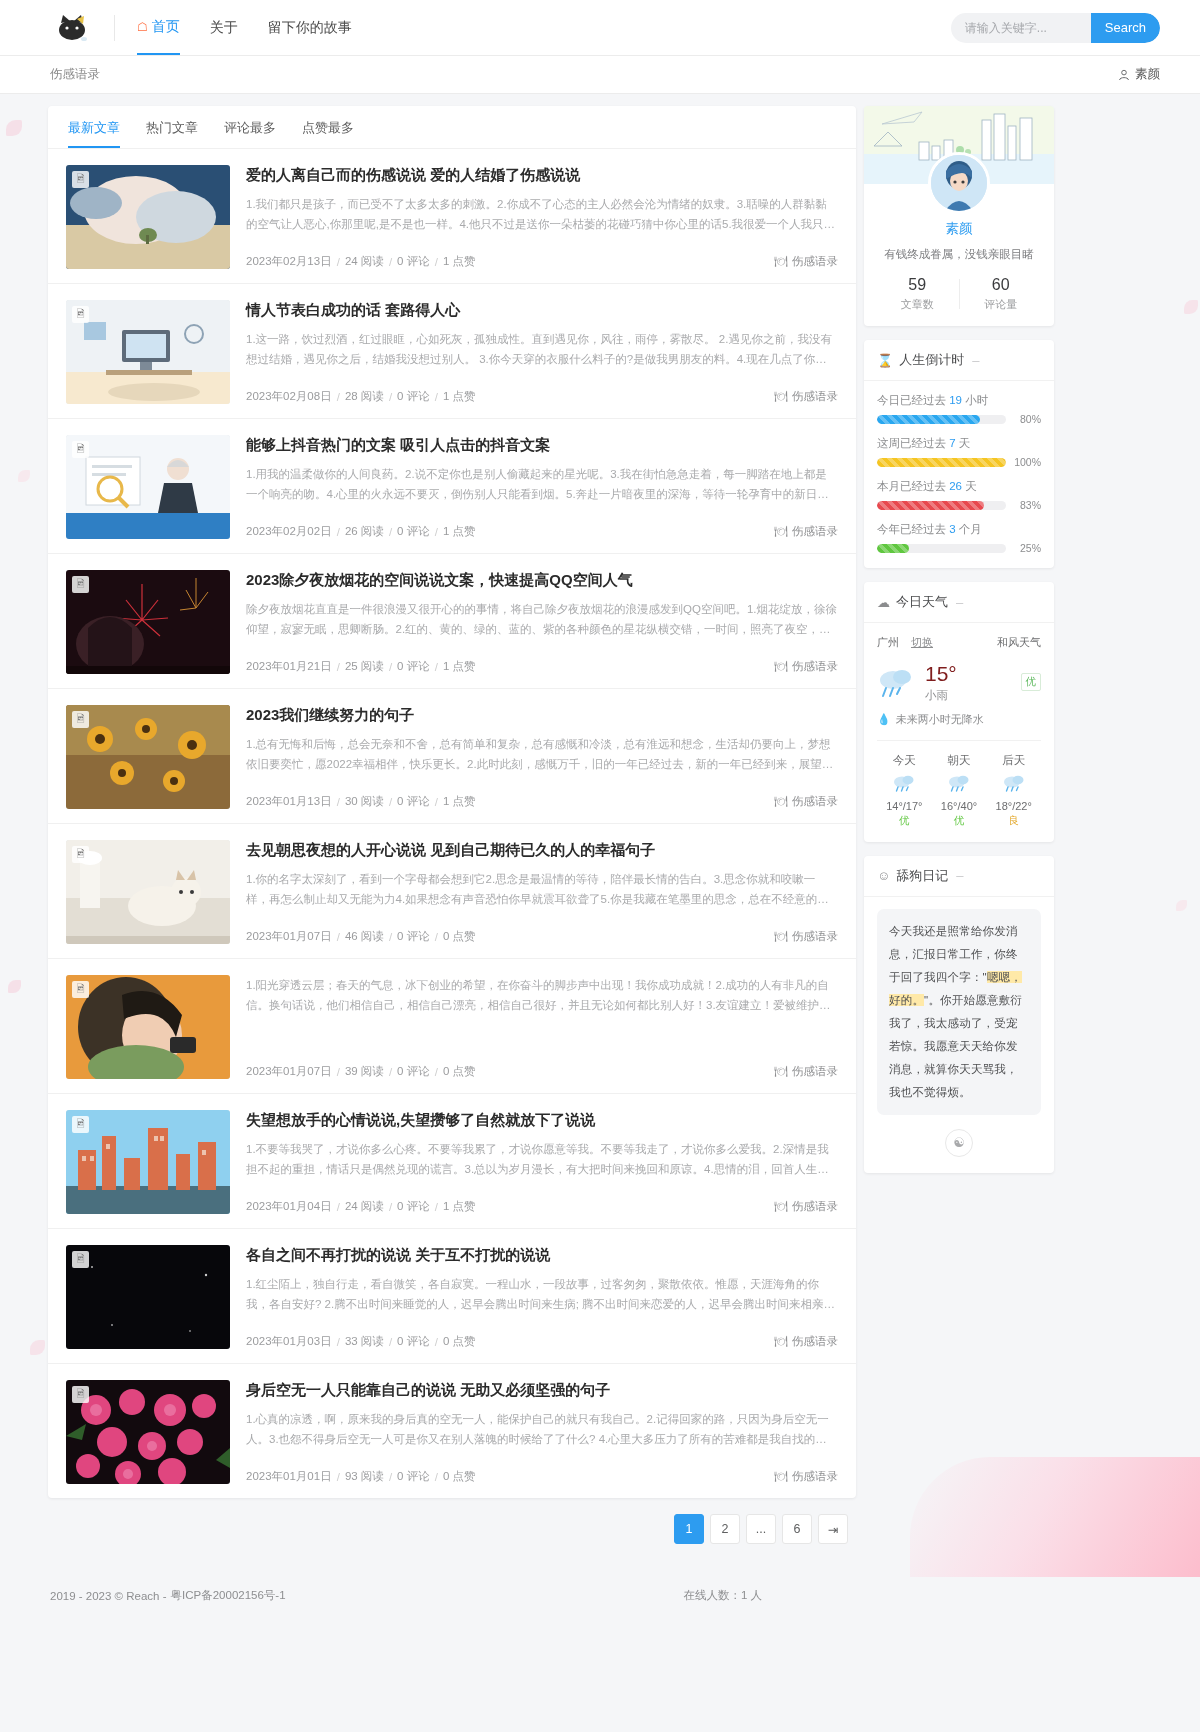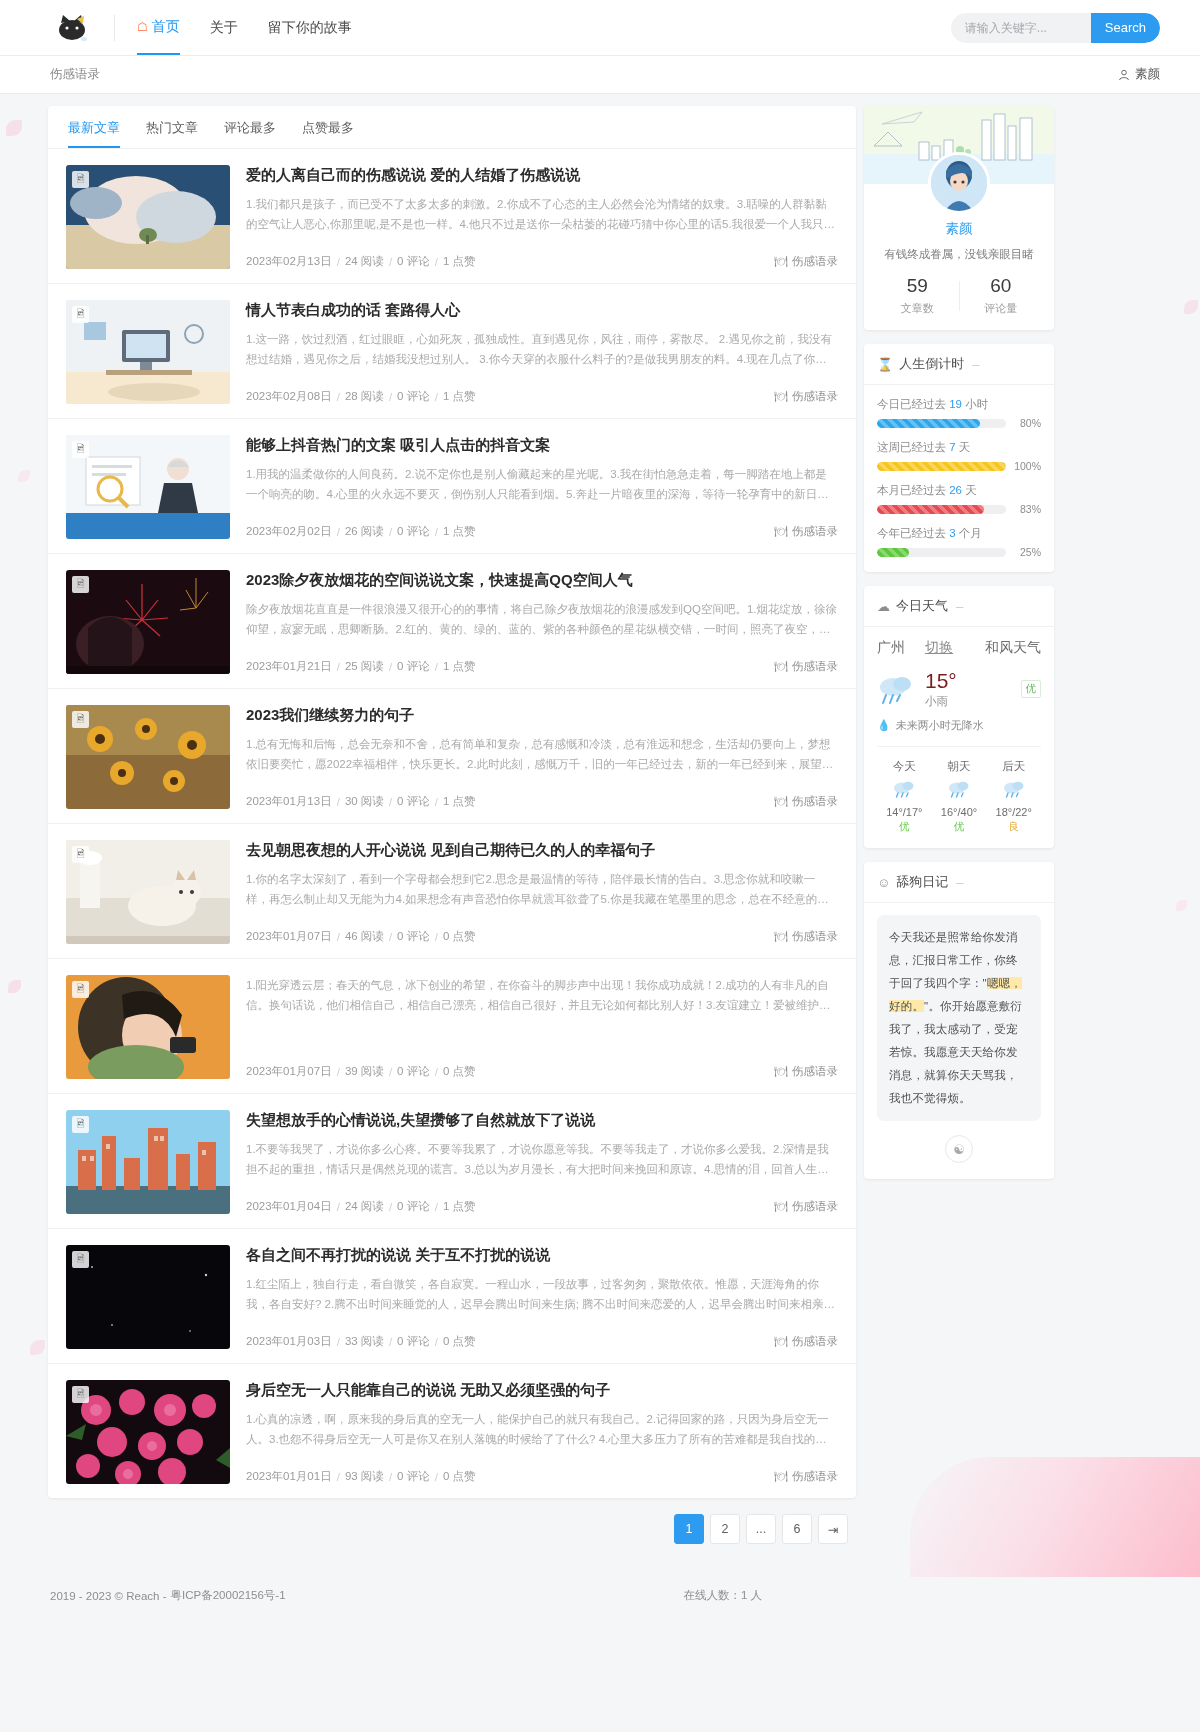--- a/index.html
+++ b/index.html
@@ -109,21 +109,21 @@
   .profile-avatar {
     position: absolute; left: 50%; transform: translateX(-50%); bottom: -30px;
     width: 62px; height: 62px; border-radius: 50%; border: 3px solid #fff; overflow: hidden;
     background: #cfe7f7;
   }
   .profile-body { padding: 36px 12px 14px; text-align: center; }
   .profile-name { font-size: 13.5px; color: #2d9cf0; margin-bottom: 8px; cursor: pointer; }
   .profile-bio { font-size: 11.5px; color: #7d7e80; line-height: 1.5; margin-bottom: 12px; }
   .stats { display: flex; align-items: center; }
   .stat { flex: 1; }
-  .stat-num { font-size: 19px; color: #3b3c3e; line-height: 1.2; }
+  .stat-num { font-size: 16px; color: #3b3c3e; line-height: 1.2; }
   .stat-lbl { font-size: 11px; color: #9b9c9e; margin-top: 3px; }
   .stat-div { width: 1px; height: 30px; background: #ededed; }
 
   .side-head {
     display: flex; align-items: center; gap: 6px; padding: 11px 13px;
     border-bottom: 1px solid #f1f1f1; font-size: 13px; color: #4a4b4d;
   }
   .side-head .hd-ico { font-size: 13px; color: #8b8c8e; }
   .side-head .dash { color: #c9cacc; margin-left: 2px; }
   .side-body { padding: 12px 13px 14px; }
@@ -136,22 +136,22 @@
   .cd-barrow { display: flex; align-items: center; gap: 7px; }
   .cd-track { flex: 1; height: 9px; border-radius: 5px; background: #efeff1; overflow: hidden; }
   .cd-fill {
     height: 100%; border-radius: 5px;
     background-image: linear-gradient(45deg, rgba(255,255,255,.28) 25%, transparent 25%, transparent 50%, rgba(255,255,255,.28) 50%, rgba(255,255,255,.28) 75%, transparent 75%, transparent);
     background-size: 10px 10px;
   }
   .cd-pct { font-size: 10.5px; color: #8c8d8f; width: 28px; text-align: right; }
 
   
-  .wx-top { display: flex; align-items: center; font-size: 14px; color: #6c6d6f; }
-  .wx-switch { color: #8c8d8f; text-decoration: underline; margin-left: 20px; cursor: pointer; }
+  .wx-top { display: flex; align-items: center; font-size: 11px; color: #6c6d6f; }
+  .wx-switch { color: #8c8d8f; text-decoration: underline; margin-left: 12px; cursor: pointer; }
   .wx-right { margin-left: auto; color: #6c6d6f; }
   .wx-main { display: flex; align-items: center; gap: 10px; margin-top: 12px; }
   .wx-temp { font-size: 21px; color: #7f1d1d; line-height: 1.1; }
   .wx-desc { font-size: 11.5px; color: #8c8d8f; margin-top: 2px; }
   .wx-aqi { margin-left: auto; font-size: 10.5px; color: #5cb85c; border: 1px solid #d8ecd8; border-radius: 2px; padding: 1px 4px; }
   .wx-note { display: flex; align-items: center; gap: 5px; font-size: 11px; color: #8c8d8f; margin-top: 9px; }
   .wx-fc { display: flex; margin-top: 13px; padding-top: 12px; border-top: 1px solid #f1f1f1; }
   .wx-day { flex: 1; text-align: center; }
   .wx-day .d { font-size: 11.5px; color: #6c6d6f; }
   .wx-day .i { margin: 6px 0 4px; }

